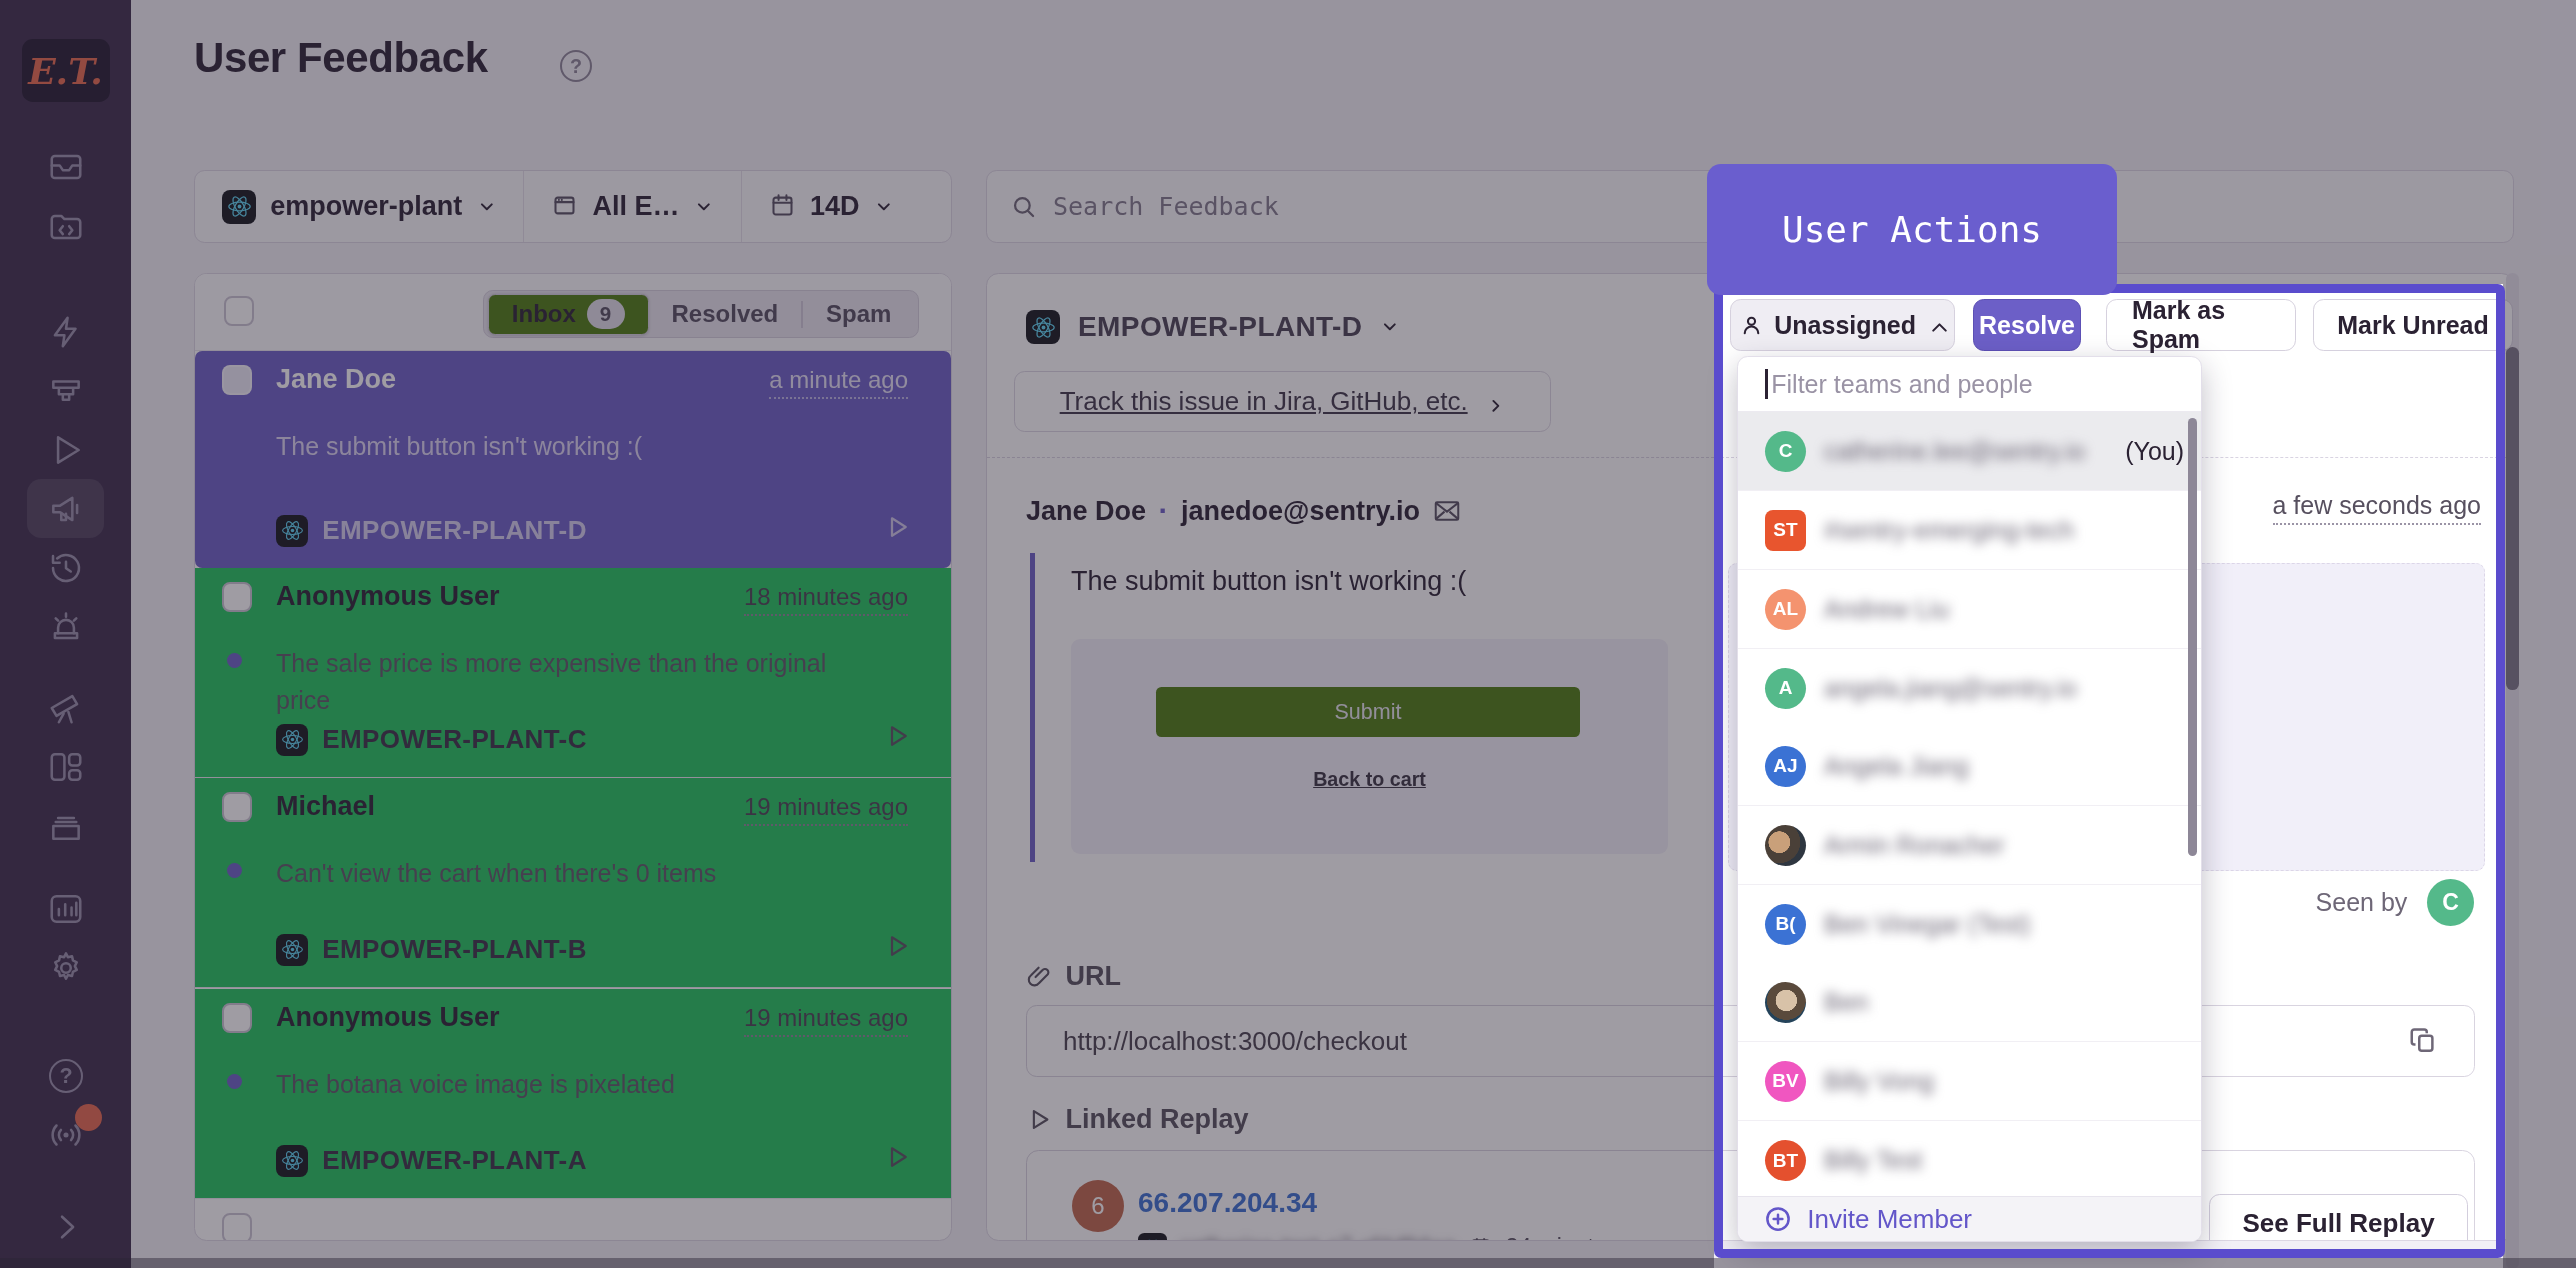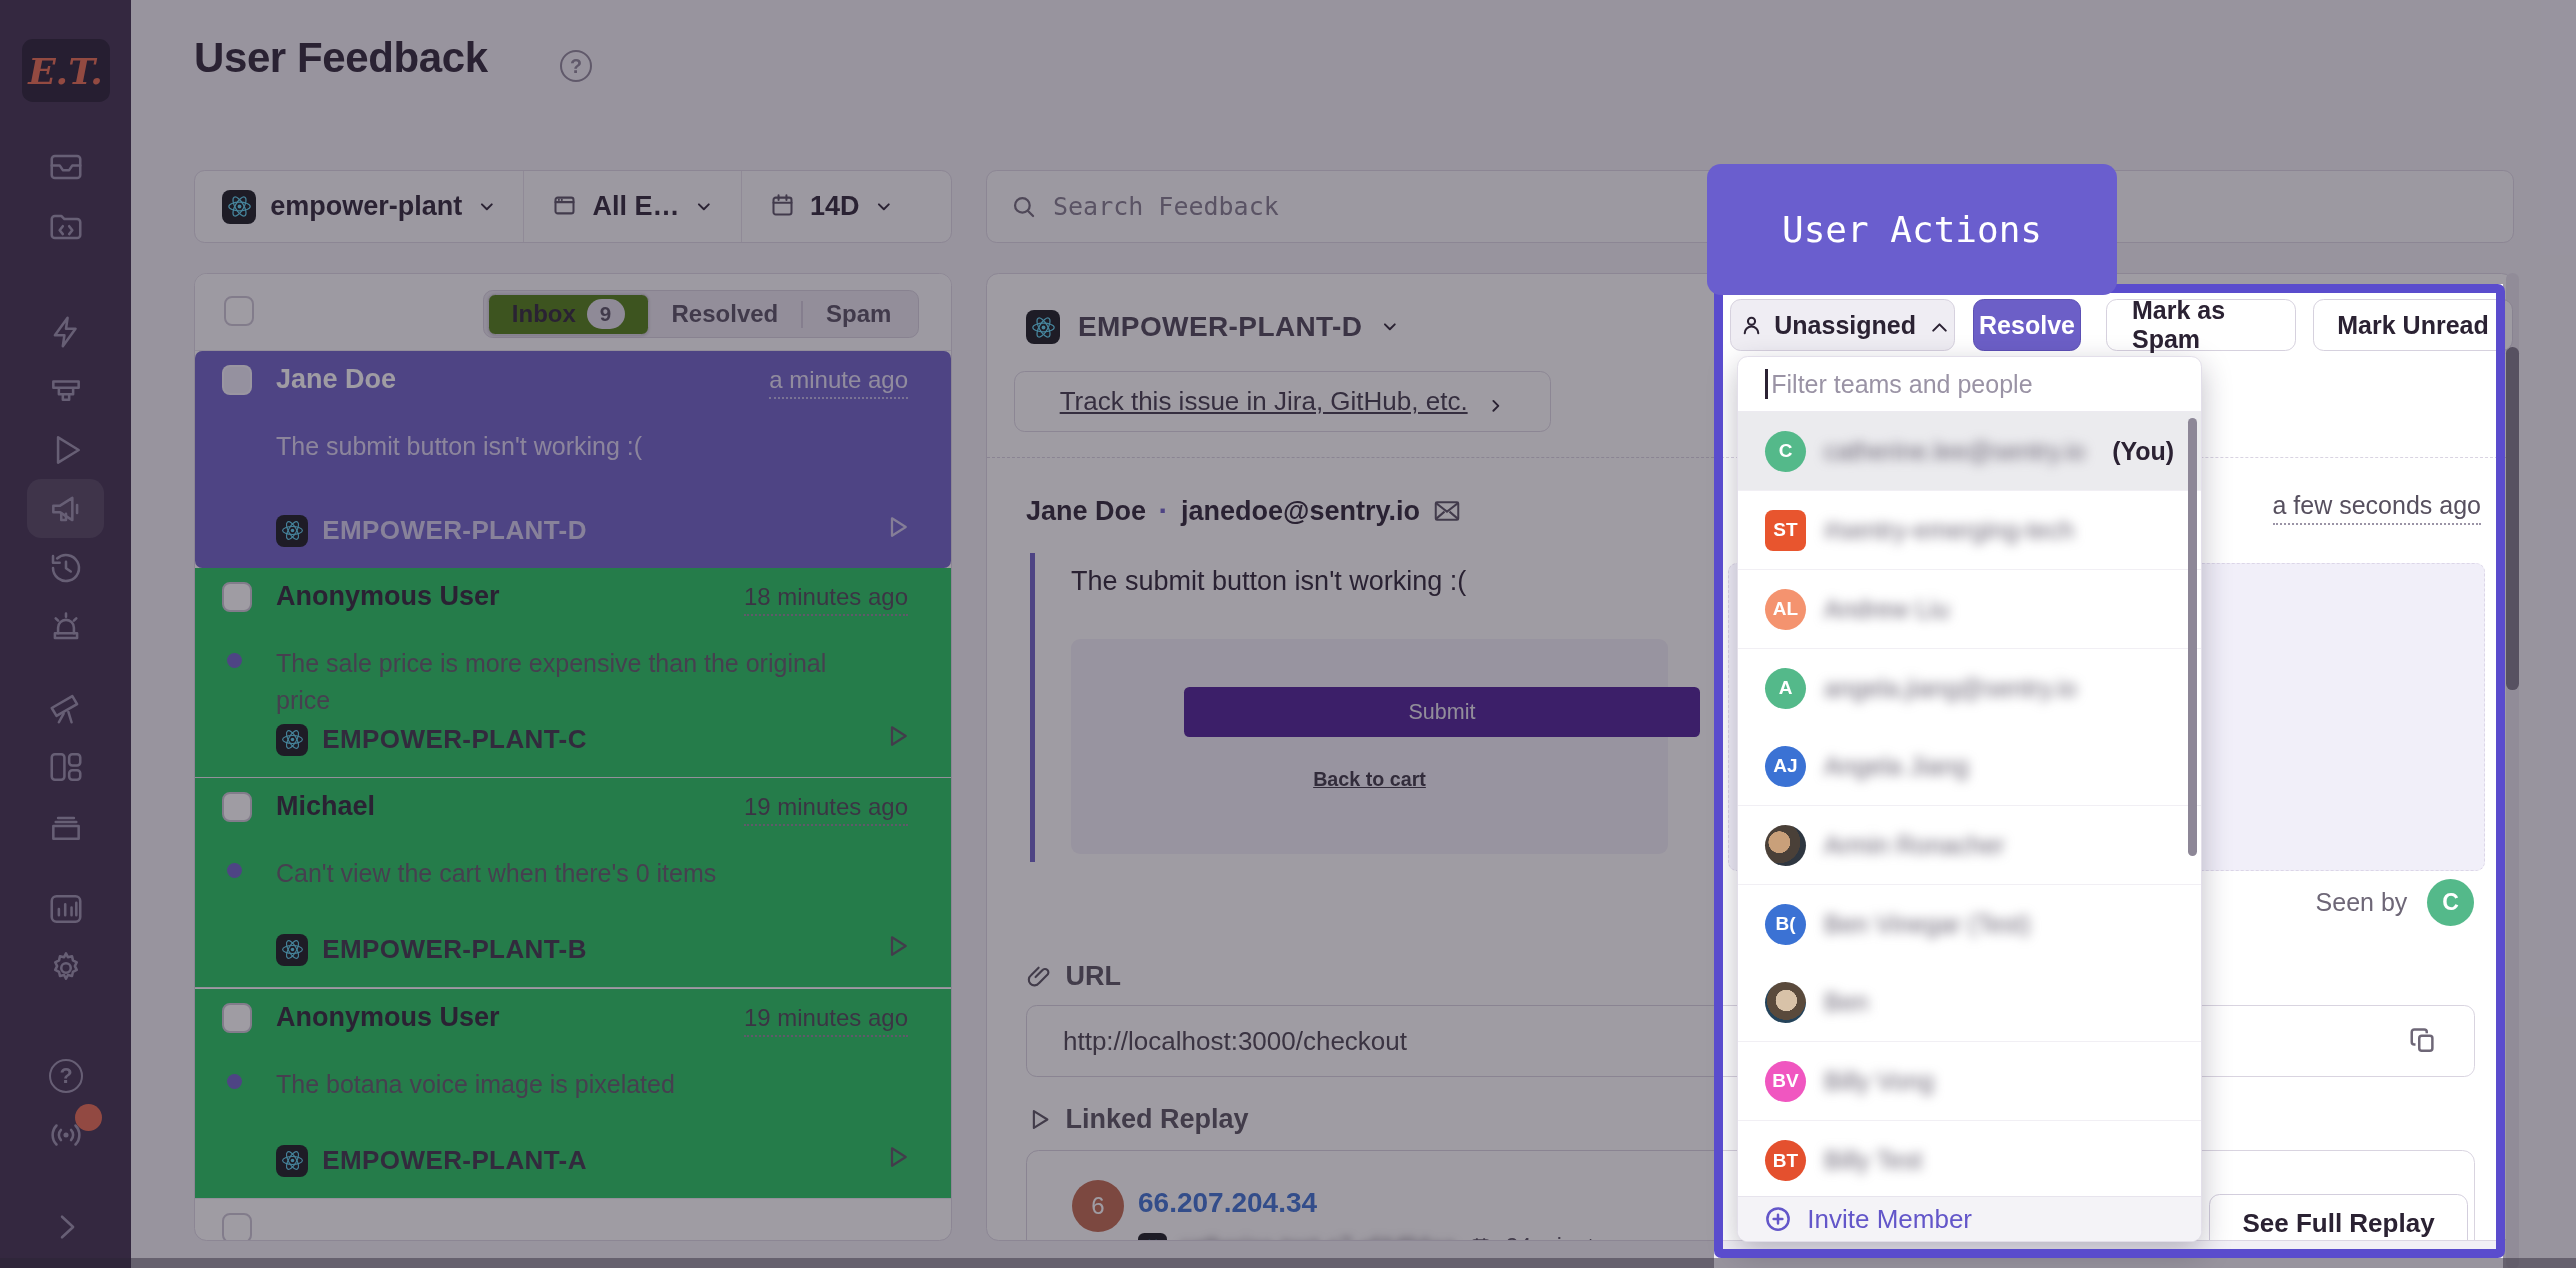--- a/index.html
+++ b/index.html
@@ -77,22 +77,22 @@
                background:#fff; display:flex; align-items:center; justify-content:center; gap:18px; }
   .track-btn span { font-size:26px; color:#3f3749; text-decoration:underline; }
   .hdr-divider { position:absolute; left:0; top:183px; width:100%; border-top:1.8px dashed #d9d4e2; }
   .reporter { position:absolute; left:39px; top:220px; display:flex; align-items:center; gap:12.5px; }
   .reporter .nm { font-size:27px; font-weight:700; color:#2b2233; }
   .reporter .dot { color:#6C5FC7; font-size:30px; font-weight:700; }
   .reporter svg { width:30px; height:30px; stroke:#564f61; fill:none; stroke-width:1.6; }
   .bquote { position:absolute; left:43px; top:279px; width:665px; height:309px; border-left:5.4px solid #6C5FC7; }
   .bq-msg { position:absolute; left:36px; top:12.5px; font-size:27px; color:#2b2233; }
   .shot-box { position:absolute; left:36px; top:86px; width:597px; height:215px; background:#f3f1f9; border-radius:9px; }
-  .submit-btn { position:absolute; left:85px; top:48px; width:516px; height:50px; background:#4c1d95; border-radius:5.4px;
-                color:#e8e6ef; font-size:21.5px; display:flex; align-items:center; justify-content:center;margin-left:28px; }
+  .submit-btn { position:absolute; left:85px; top:48px; width:424px; height:50px; background:#4d7c0f; border-radius:5.4px;
+                color:#e8e6ef; font-size:21.5px; display:flex; align-items:center; justify-content:center; }
   .back-link { position:absolute; left:0; right:0; top:129px; text-align:center; font-size:19.7px; font-weight:600;
                color:#3a3442; text-decoration:underline; }
   .ts-right { position:absolute; right:32px; top:217px; font-size:25px; color:#57505f; border-bottom:2.2px dotted #9b94a6; padding-bottom:2.7px; }
   .lav-box { position:absolute; left:741px; top:289px; width:757px; height:308px; background:#f1eff9;
              border:1.8px dashed #dcd6e8; border-radius:9px; }
   .seen-row { position:absolute; right:39px; top:605px; display:flex; align-items:center; gap:19.7px; }
   .seen-row .txt { font-size:25px; color:#6e6777; }
   .section-label { display:flex; align-items:center; gap:12.5px; font-size:27px; font-weight:600; color:#56505e; }
   .url-label { position:absolute; left:39px; top:687px; }
   .url-input { position:absolute; left:39px; top:731px; width:1449px; height:72px; border:1.8px solid #d9d4e0; border-radius:10.7px;
@@ -134,21 +134,21 @@
             display:flex; align-items:center; padding:0 27px; gap:18px; background:#fff; }
   .dd-row.hl { background:#ebebee; }
   .av { width:41px; height:41px; border-radius:50%; color:#fff; font-size:19px; font-weight:600;
         display:flex; align-items:center; justify-content:center; flex:0 0 auto; }
   .av.green { background:#54b98a; } .av.salmon { background:#f4936f; }
   .av.blue { background:#3b72d4; } .av.pink { background:#f056c0; }
   .av.red { background:#e4502e; } .av.sq { border-radius:8px; background:#e8552e; }
   .av.photo1 { background:radial-gradient(circle at 35% 42%, #c9a07a 0 30%, #4a4038 31% 58%, #2e3640 59%); }
   .av.photo2 { background:radial-gradient(circle at 52% 45%, #d8c2a8 0 34%, #5a4a3c 35% 62%, #24435a 63%); }
   .blurred { filter:blur(5.4px); font-size:25px; color:#6b6575; white-space:nowrap; }
-  .you-suffix { font-size:25px; color:#2b2233; margin-left:9px;font-weight:bold; }
+  .you-suffix { font-size:25px; color:#2b2233; margin-left:22px; }
   .dd-footer { position:absolute; left:0; bottom:0; width:100%; height:45px; background:#f4f3f7; border-top:1.3px solid #e7e4ed;
                display:flex; align-items:center; padding:0 25px; gap:14.3px; color:#6356c9; font-size:26px; }
   .dd-footer svg { width:30px; height:30px; stroke:#6356c9; fill:none; stroke-width:2; stroke-linecap:round; }
   .dd-scroll { position:absolute; right:3.6px; top:61px; width:9px; height:438px; background:#8d8797; border-radius:4.5px; }
 
   
   .ov { background:rgba(43,36,52,.45); z-index:50; }
   .ov-top { left:0; top:0; width:2576px; height:284px; }
   .ov-left { left:0; top:284px; width:1714px; height:984px; }
   .ov-right { left:2503px; top:284px; width:73px; height:984px; }

